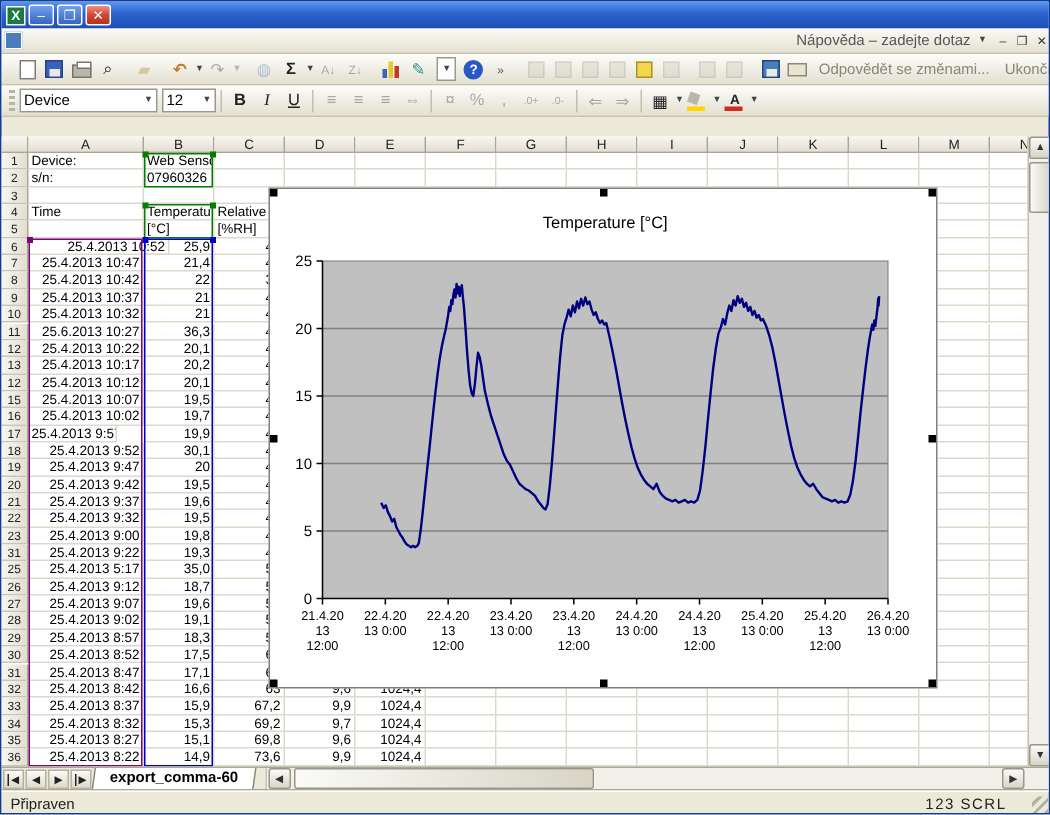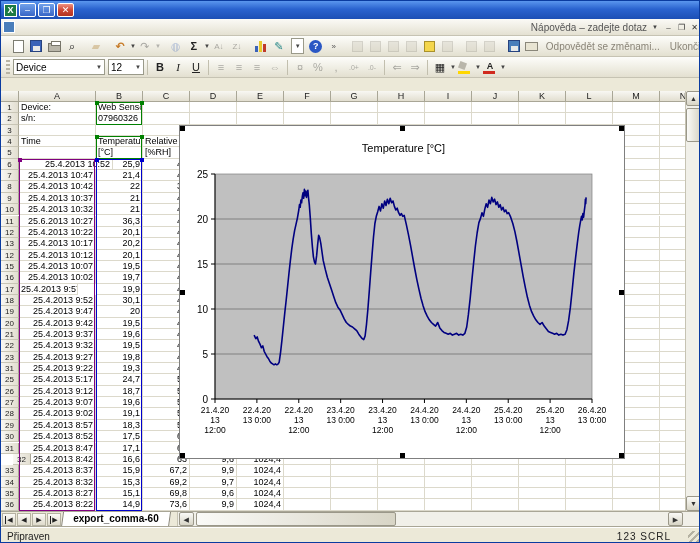--- a/index.html
+++ b/index.html
@@ -587,21 +587,21 @@
       <div class="cell r" style="left: 283px; top: 249.35px; width: 47px; height: 11.35px;"></div>
       <div class="cell r" style="left: 330px; top: 249.35px; width: 47px; height: 11.35px;"></div>
       <div class="cell r" style="left: 377px; top: 249.35px; width: 47px; height: 11.35px;"></div>
       <div class="cell r" style="left: 424px; top: 249.35px; width: 47px; height: 11.35px;"></div>
       <div class="cell r" style="left: 471px; top: 249.35px; width: 47px; height: 11.35px;"></div>
       <div class="cell r" style="left: 518px; top: 249.35px; width: 47px; height: 11.35px;"></div>
       <div class="cell r" style="left: 565px; top: 249.35px; width: 47px; height: 11.35px;"></div>
       <div class="cell r" style="left: 612px; top: 249.35px; width: 47px; height: 11.35px;"></div>
       <div class="cell r" style="left: 659px; top: 249.35px; width: 47px; height: 11.35px;"></div>
       <div class="rnum" style="top: 260.7px; height: 11.35px; line-height: 11.35px;">23</div>
-      <div class="cell r" style="left: 18px; top: 260.7px; width: 77px; height: 11.35px;">25.4.2013 9:27</div>
+      <div class="cell r" style="left: 18px; top: 260.7px; width: 77px; height: 11.35px;">25.4.2013 9:00</div>
       <div class="cell r" style="left: 95px; top: 260.7px; width: 47px; height: 11.35px;">19,8</div>
       <div class="cell r" style="left: 142px; top: 260.7px; width: 47px; height: 11.35px;">47</div>
       <div class="cell r" style="left: 189px; top: 260.7px; width: 47px; height: 11.35px;"></div>
       <div class="cell r" style="left: 236px; top: 260.7px; width: 47px; height: 11.35px;"></div>
       <div class="cell r" style="left: 283px; top: 260.7px; width: 47px; height: 11.35px;"></div>
       <div class="cell r" style="left: 330px; top: 260.7px; width: 47px; height: 11.35px;"></div>
       <div class="cell r" style="left: 377px; top: 260.7px; width: 47px; height: 11.35px;"></div>
       <div class="cell r" style="left: 424px; top: 260.7px; width: 47px; height: 11.35px;"></div>
       <div class="cell r" style="left: 471px; top: 260.7px; width: 47px; height: 11.35px;"></div>
       <div class="cell r" style="left: 518px; top: 260.7px; width: 47px; height: 11.35px;"></div>
@@ -618,21 +618,21 @@
       <div class="cell r" style="left: 330px; top: 272.05px; width: 47px; height: 11.35px;"></div>
       <div class="cell r" style="left: 377px; top: 272.05px; width: 47px; height: 11.35px;"></div>
       <div class="cell r" style="left: 424px; top: 272.05px; width: 47px; height: 11.35px;"></div>
       <div class="cell r" style="left: 471px; top: 272.05px; width: 47px; height: 11.35px;"></div>
       <div class="cell r" style="left: 518px; top: 272.05px; width: 47px; height: 11.35px;"></div>
       <div class="cell r" style="left: 565px; top: 272.05px; width: 47px; height: 11.35px;"></div>
       <div class="cell r" style="left: 612px; top: 272.05px; width: 47px; height: 11.35px;"></div>
       <div class="cell r" style="left: 659px; top: 272.05px; width: 47px; height: 11.35px;"></div>
       <div class="rnum" style="top: 283.4px; height: 11.35px; line-height: 11.35px;">25</div>
       <div class="cell r" style="left: 18px; top: 283.4px; width: 77px; height: 11.35px;">25.4.2013 5:17</div>
-      <div class="cell r" style="left: 95px; top: 283.4px; width: 47px; height: 11.35px;">24,7</div>
+      <div class="cell r" style="left: 95px; top: 283.4px; width: 47px; height: 11.35px;">35,0</div>
       <div class="cell r" style="left: 142px; top: 283.4px; width: 47px; height: 11.35px;">50</div>
       <div class="cell r" style="left: 189px; top: 283.4px; width: 47px; height: 11.35px;"></div>
       <div class="cell r" style="left: 236px; top: 283.4px; width: 47px; height: 11.35px;"></div>
       <div class="cell r" style="left: 283px; top: 283.4px; width: 47px; height: 11.35px;"></div>
       <div class="cell r" style="left: 330px; top: 283.4px; width: 47px; height: 11.35px;"></div>
       <div class="cell r" style="left: 377px; top: 283.4px; width: 47px; height: 11.35px;"></div>
       <div class="cell r" style="left: 424px; top: 283.4px; width: 47px; height: 11.35px;"></div>
       <div class="cell r" style="left: 471px; top: 283.4px; width: 47px; height: 11.35px;"></div>
       <div class="cell r" style="left: 518px; top: 283.4px; width: 47px; height: 11.35px;"></div>
       <div class="cell r" style="left: 565px; top: 283.4px; width: 47px; height: 11.35px;"></div>
@@ -721,21 +721,21 @@
       <div class="cell r" style="left: 236px; top: 351.5px; width: 47px; height: 11.35px;"></div>
       <div class="cell r" style="left: 283px; top: 351.5px; width: 47px; height: 11.35px;"></div>
       <div class="cell r" style="left: 330px; top: 351.5px; width: 47px; height: 11.35px;"></div>
       <div class="cell r" style="left: 377px; top: 351.5px; width: 47px; height: 11.35px;"></div>
       <div class="cell r" style="left: 424px; top: 351.5px; width: 47px; height: 11.35px;"></div>
       <div class="cell r" style="left: 471px; top: 351.5px; width: 47px; height: 11.35px;"></div>
       <div class="cell r" style="left: 518px; top: 351.5px; width: 47px; height: 11.35px;"></div>
       <div class="cell r" style="left: 565px; top: 351.5px; width: 47px; height: 11.35px;"></div>
       <div class="cell r" style="left: 612px; top: 351.5px; width: 47px; height: 11.35px;"></div>
       <div class="cell r" style="left: 659px; top: 351.5px; width: 47px; height: 11.35px;"></div>
-      <div class="rnum" style="top: 362.85px; height: 11.35px; line-height: 11.35px; margin-left: 12px;">32</div>
+      <div class="rnum" style="top: 362.85px; height: 11.35px; line-height: 11.35px;">32</div>
       <div class="cell r" style="left: 18px; top: 362.85px; width: 77px; height: 11.35px;">25.4.2013 8:42</div>
       <div class="cell r" style="left: 95px; top: 362.85px; width: 47px; height: 11.35px;">16,6</div>
       <div class="cell r" style="left: 142px; top: 362.85px; width: 47px; height: 11.35px;">63</div>
       <div class="cell r" style="left: 189px; top: 362.85px; width: 47px; height: 11.35px;">9,6</div>
       <div class="cell r" style="left: 236px; top: 362.85px; width: 47px; height: 11.35px;">1024,4</div>
       <div class="cell r" style="left: 283px; top: 362.85px; width: 47px; height: 11.35px;"></div>
       <div class="cell r" style="left: 330px; top: 362.85px; width: 47px; height: 11.35px;"></div>
       <div class="cell r" style="left: 377px; top: 362.85px; width: 47px; height: 11.35px;"></div>
       <div class="cell r" style="left: 424px; top: 362.85px; width: 47px; height: 11.35px;"></div>
       <div class="cell r" style="left: 471px; top: 362.85px; width: 47px; height: 11.35px;"></div>

